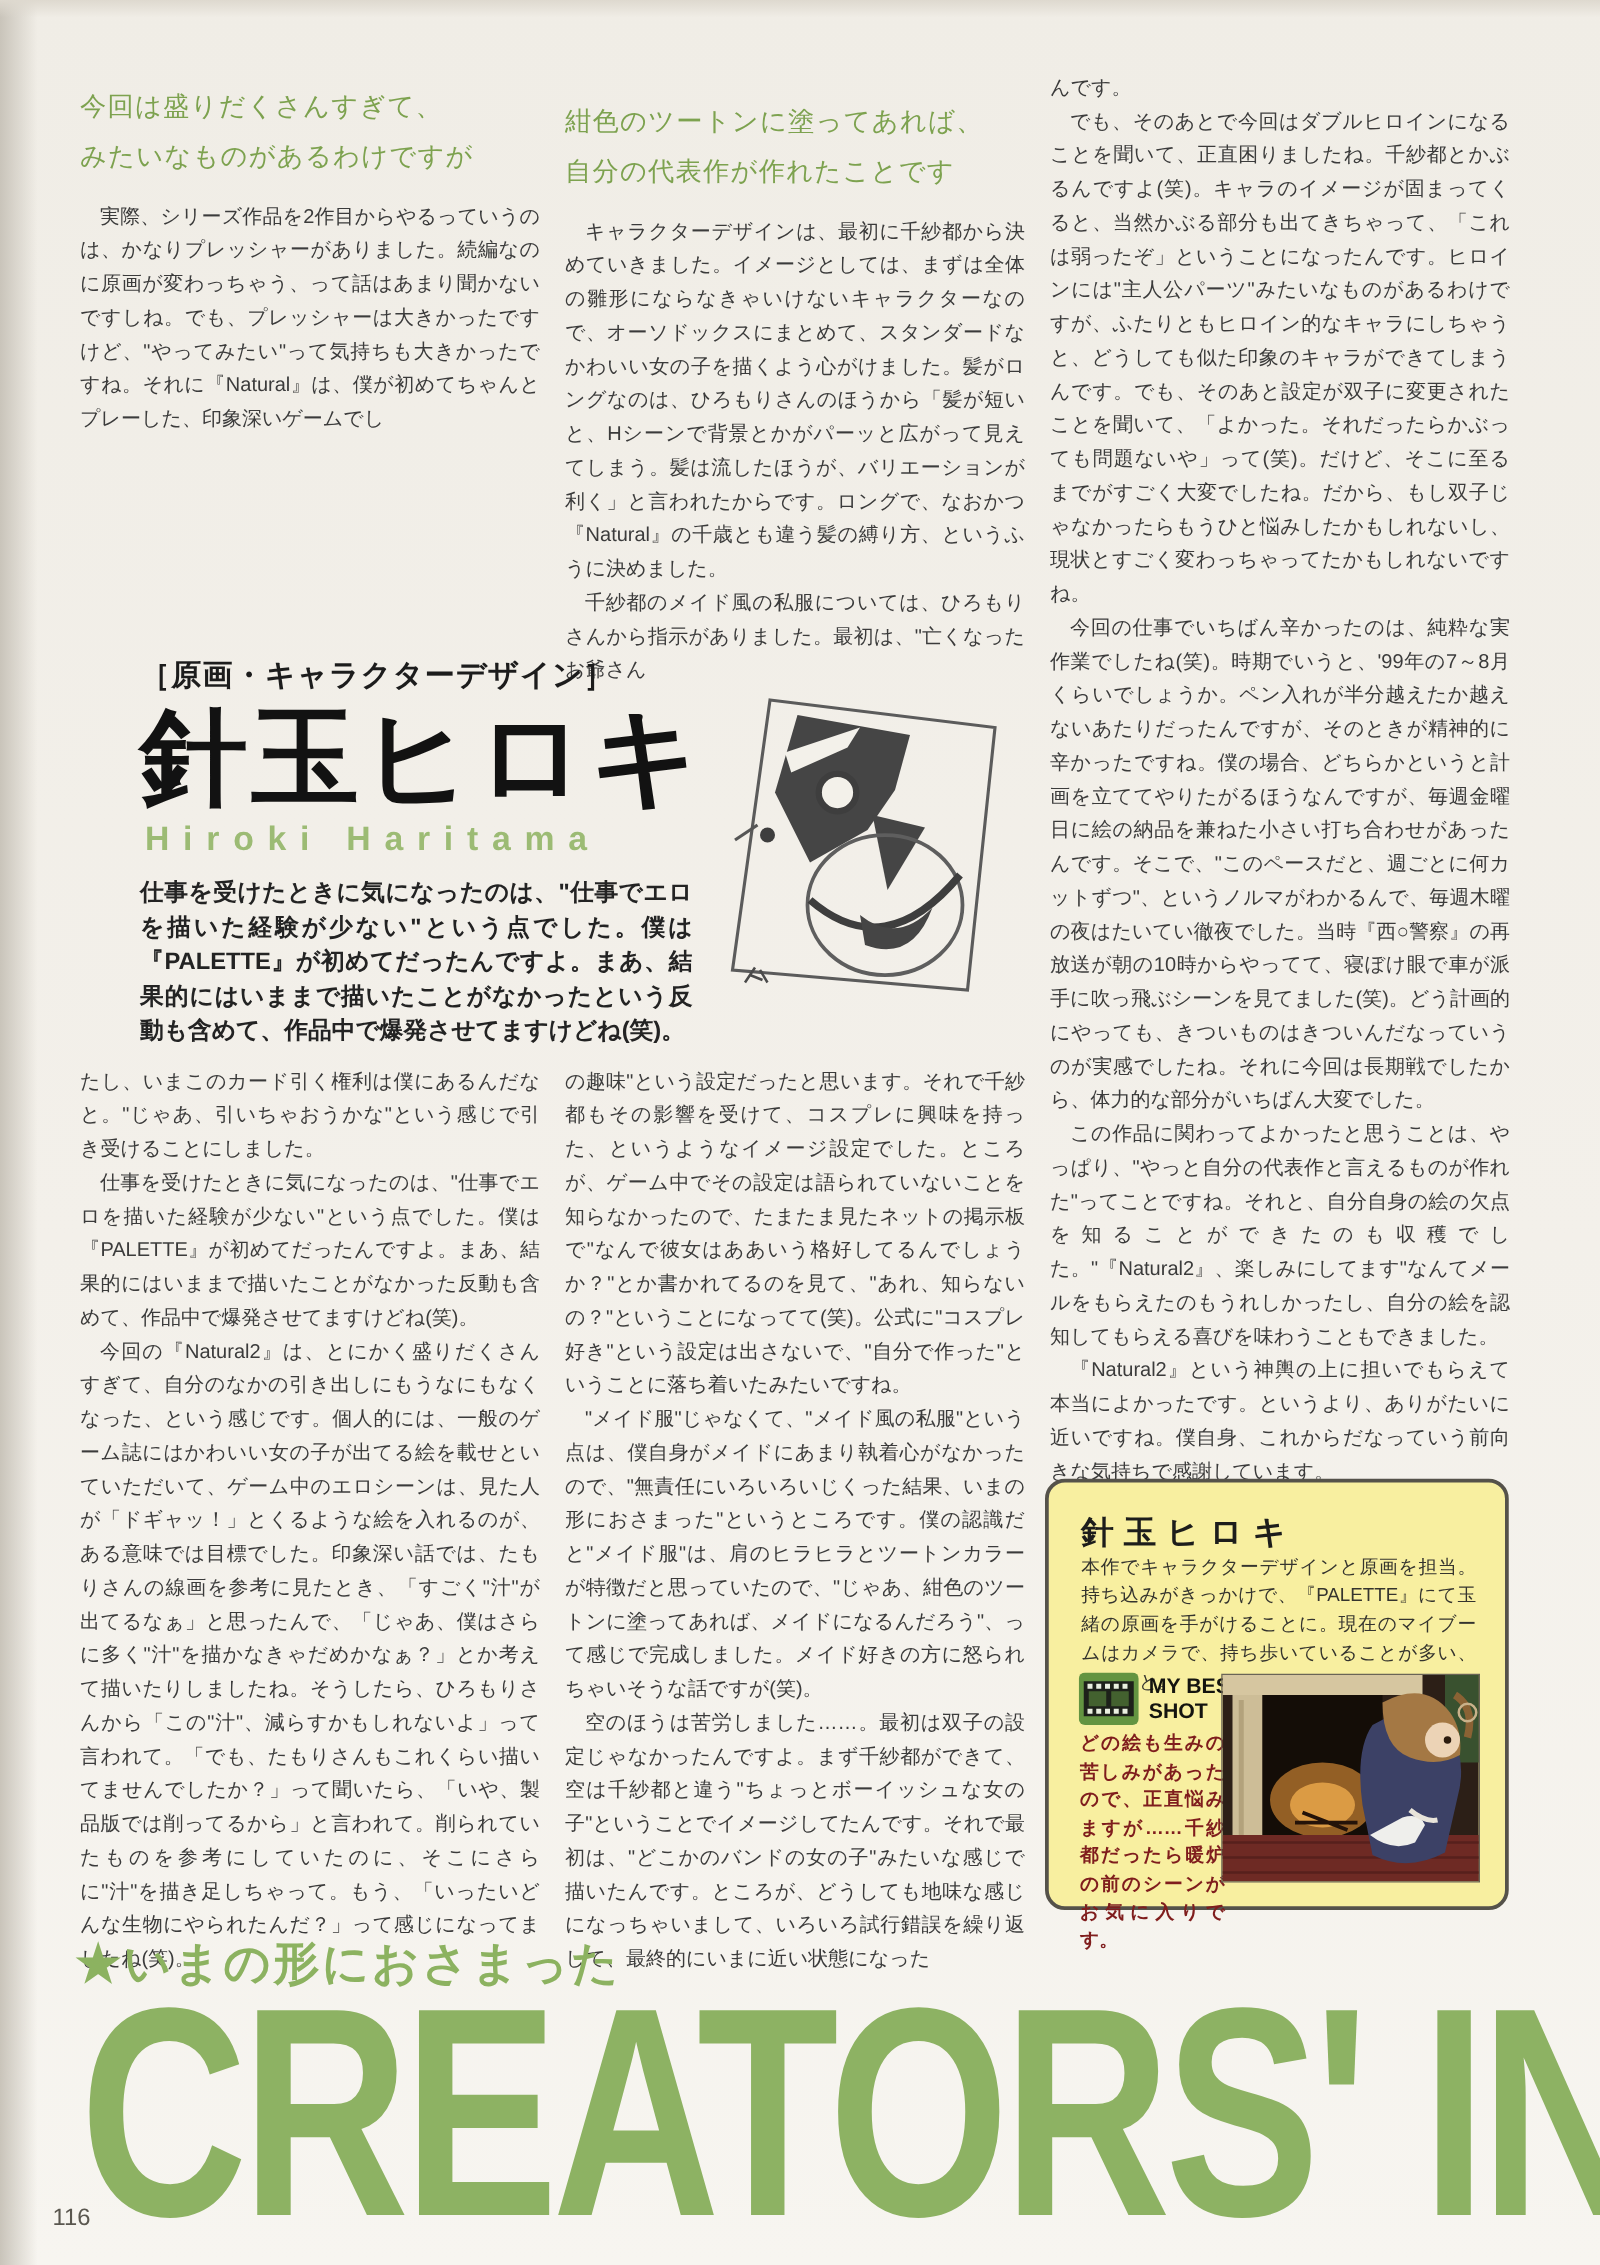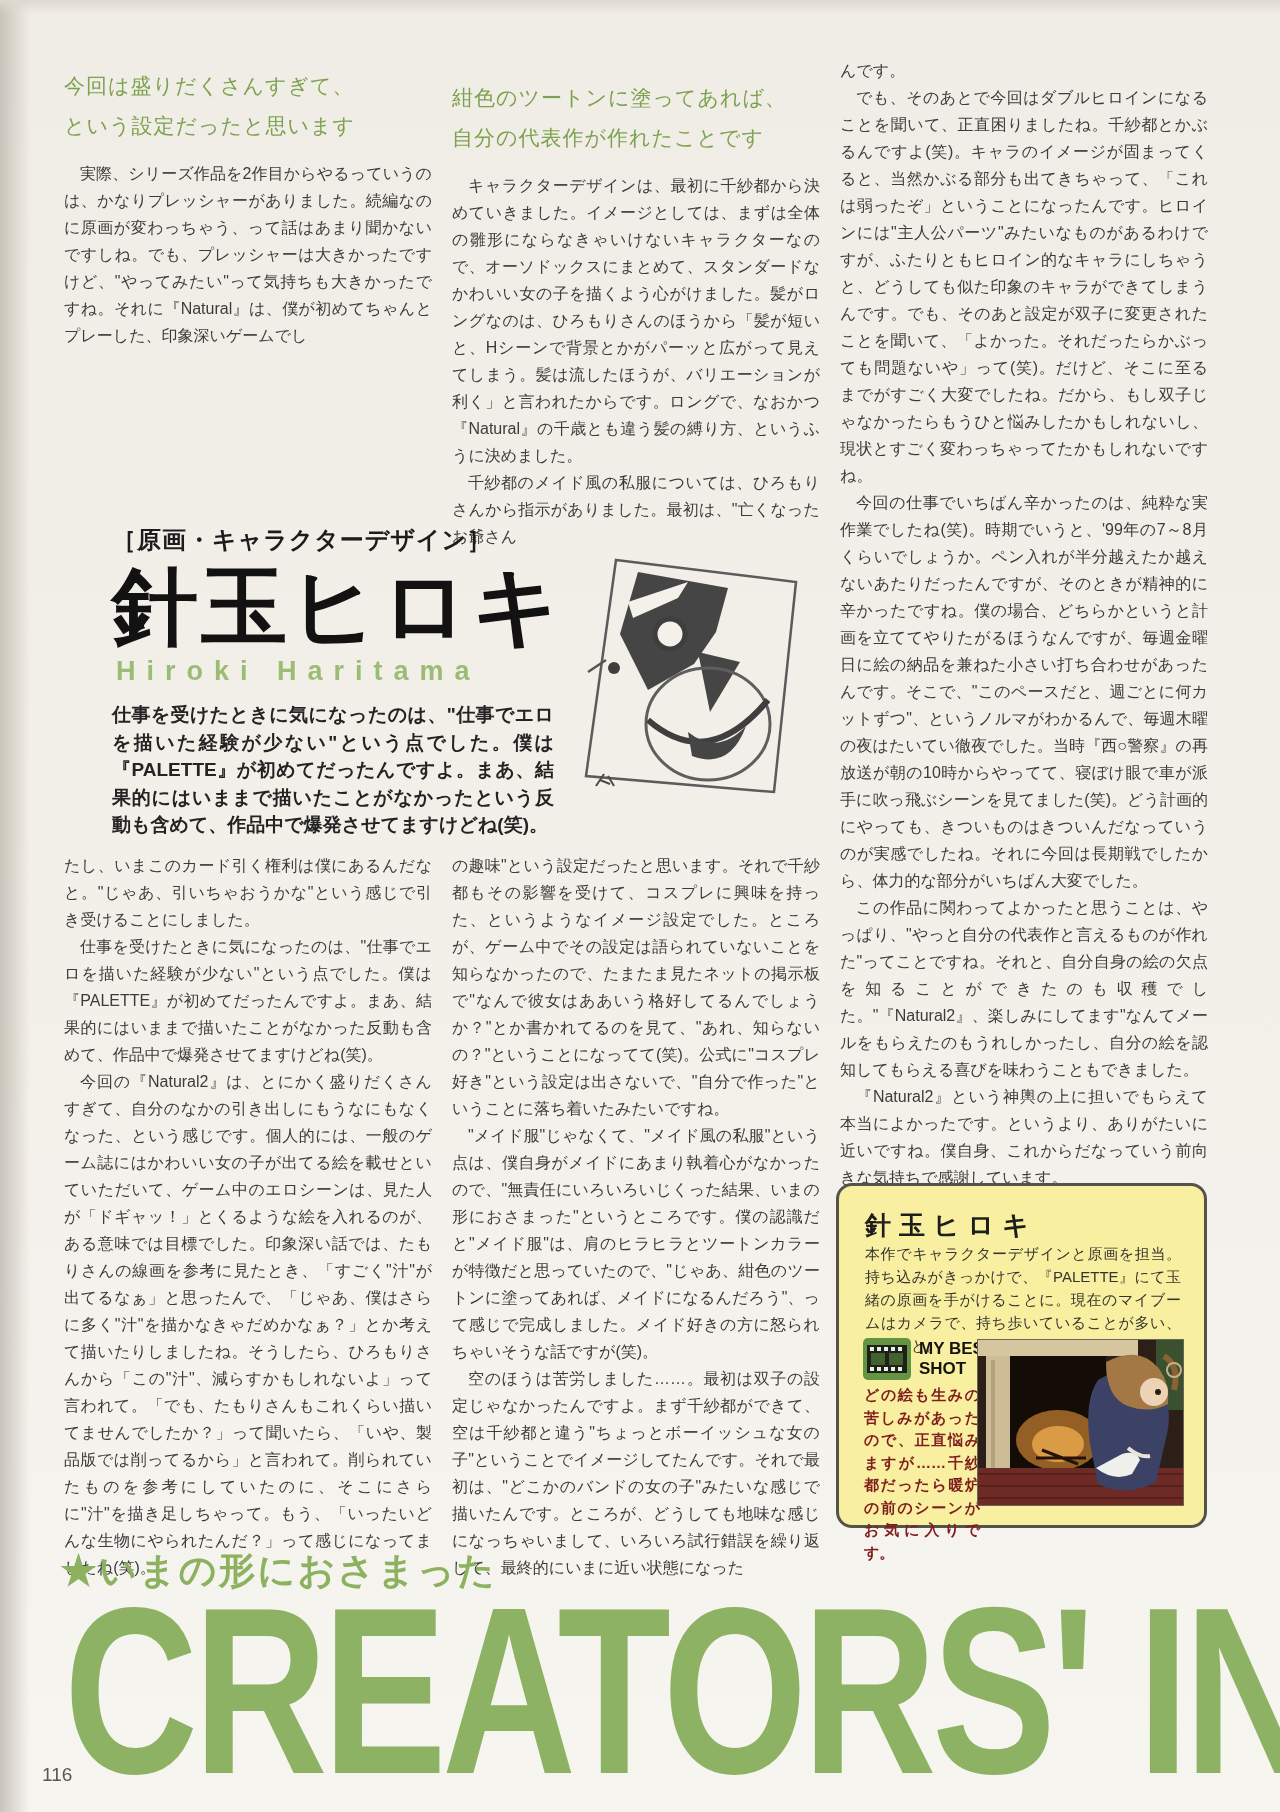--- a/index.html
+++ b/index.html
@@ -59,21 +59,21 @@
 </style>
 </head>
 <body>
 
 <div class="page">
   <div class="edge-shade"></div>
   <div class="top-shade"></div>
 
   <div class="abs col-heading" style="left:64px; top:66px;">
     <span>今回は盛りだくさんすぎて、</span>
-    <span>という設定だったと思います</span>
+    <span>みたいなものがあるわけですが</span>
   </div>
 
   <div class="abs col-heading" style="left:452px; top:78px;">
     <span>紺色のツートンに塗ってあれば、</span>
     <span>自分の代表作が作れたことです</span>
   </div>
 
   <div class="abs body" style="left:64px; top:160px; width:368px;">
     <p class="indent">実際、シリーズ作品を2作目からやるっていうのは、かなりプレッシャーがありました。続編なのに原画が変わっちゃう、って話はあまり聞かないですしね。でも、プレッシャーは大きかったですけど、"やってみたい"って気持ちも大きかったですね。それに『Natural』は、僕が初めてちゃんとプレーした、印象深いゲームでし</p>
   </div>

